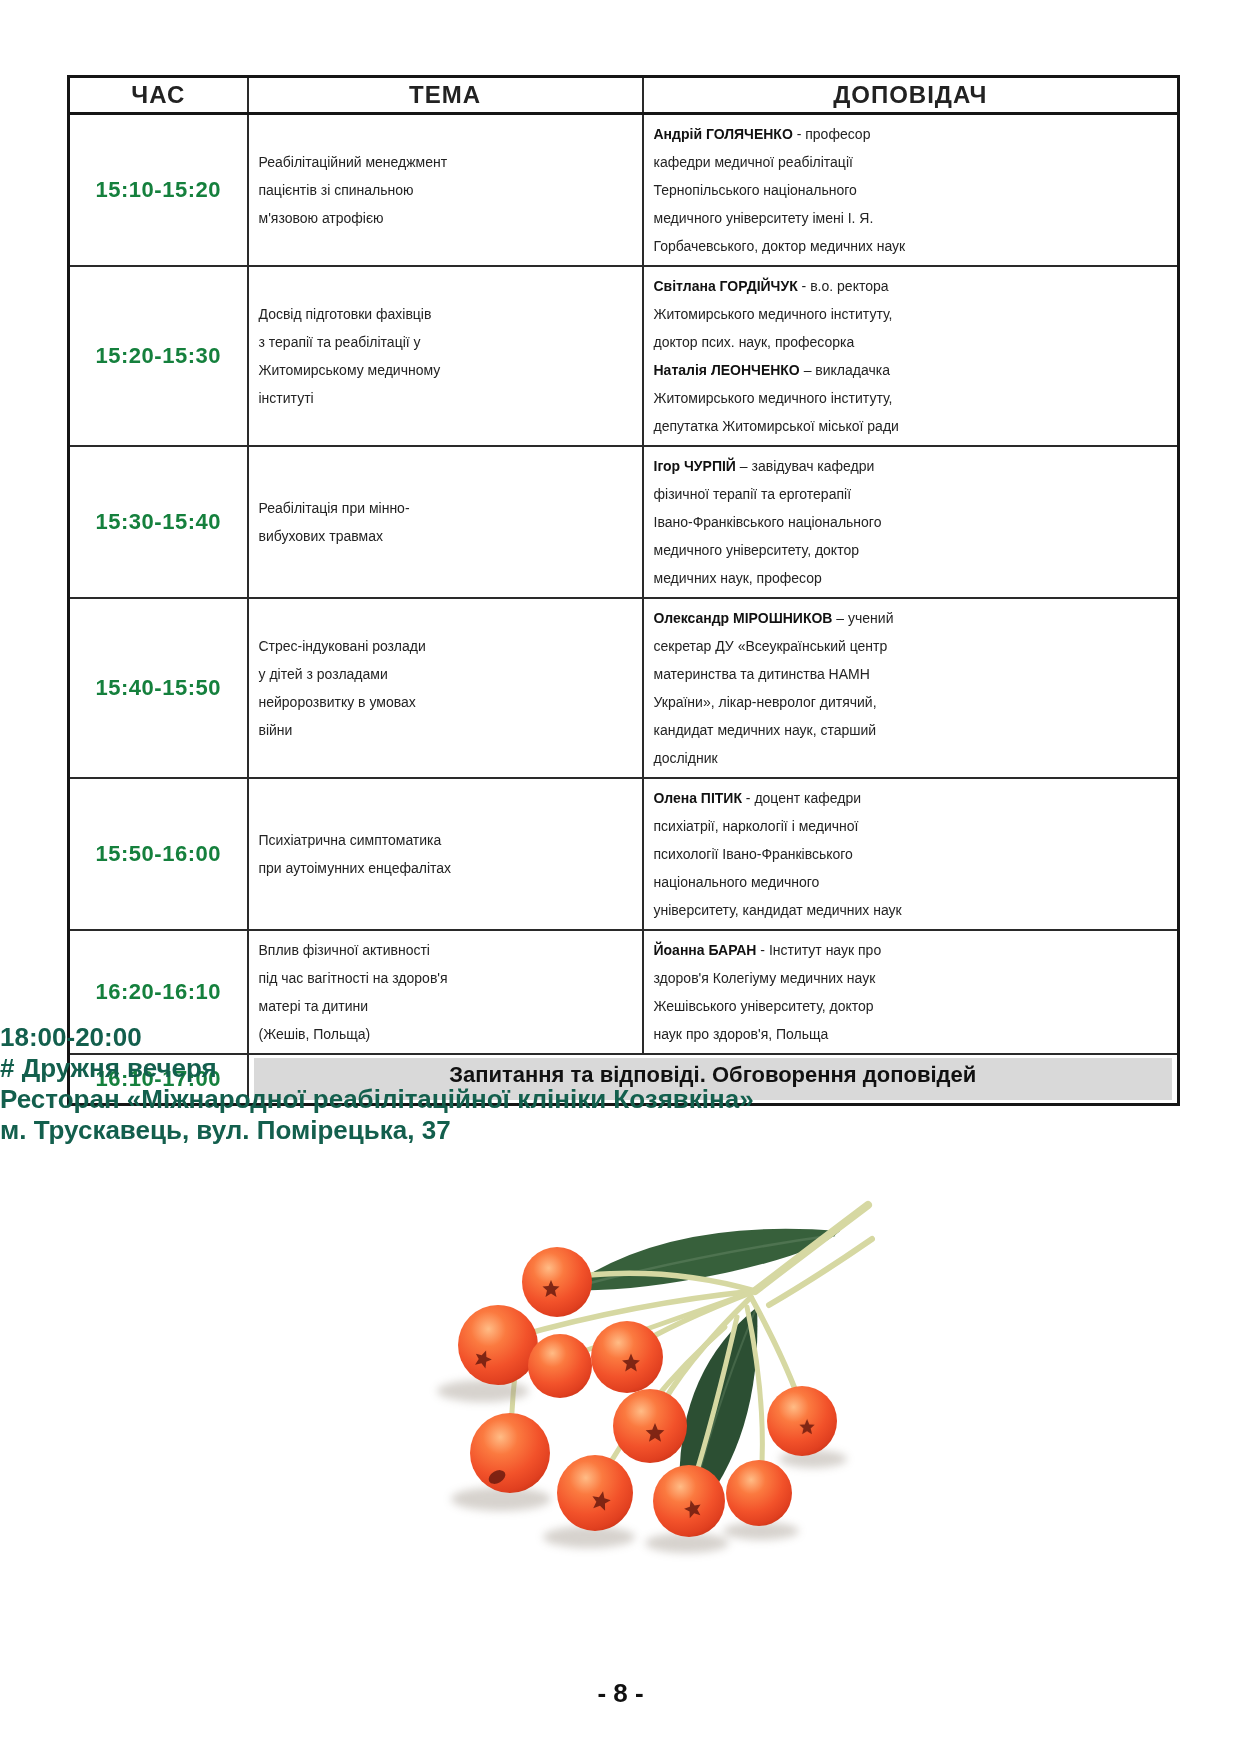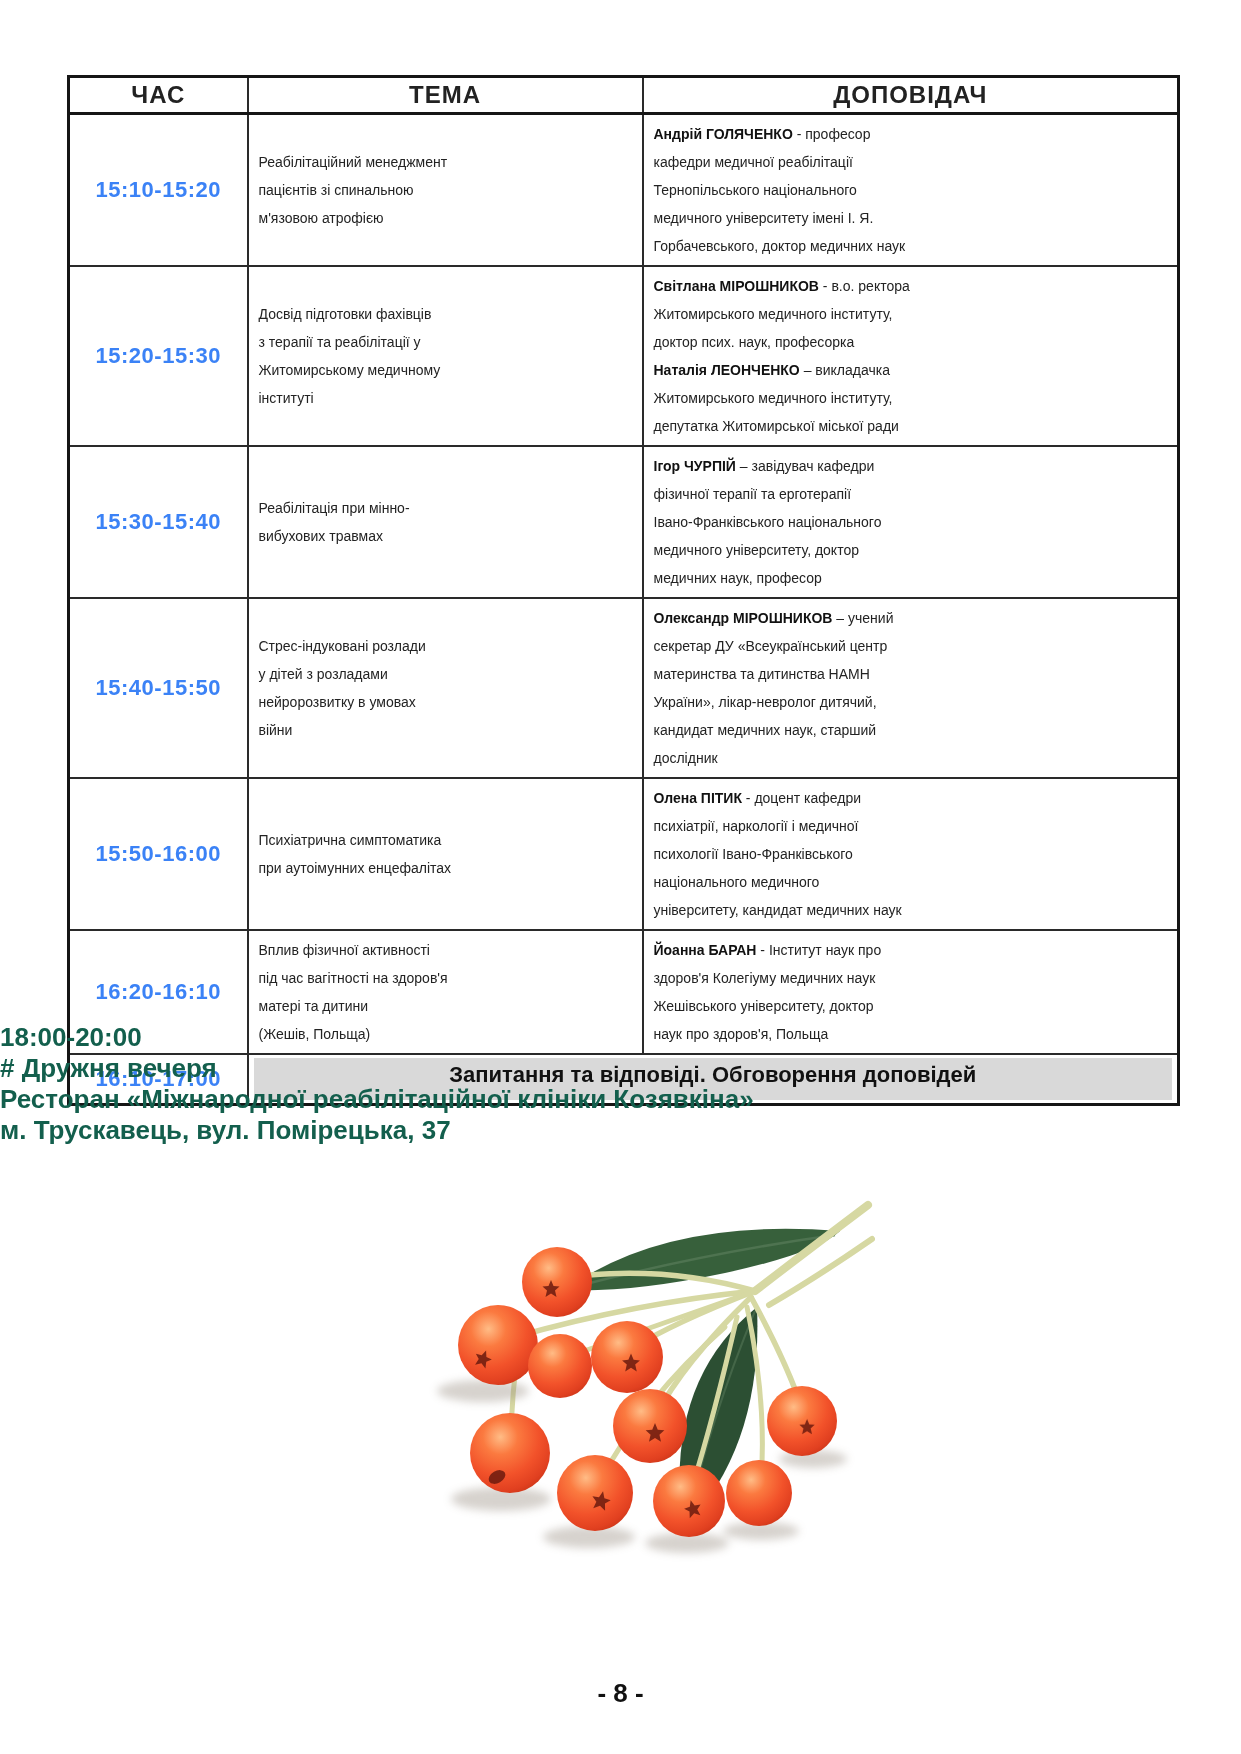--- a/index.html
+++ b/index.html
@@ -40,21 +40,21 @@
   }
   table.schedule td {
     border: 2px solid #2a2a2a;
     vertical-align: middle;
   }
   td.time {
     font-weight: bold;
     font-size: 22px;
     text-align: center;
     letter-spacing: 0.5px;
-    color: #3b82f6;
+    color: #15803d;
     padding: 2px;
   }
   td.topic, td.speaker {
     font-size: 14px;
     line-height: 28px;
     padding: 5px 10px;
     white-space: pre-line;
     color: #232323;
   }
   td.speaker b { font-weight: bold; color: #111; }
@@ -134,21 +134,21 @@
 Тернопільського національного
 медичного університету імені І. Я.
 Горбачевського, доктор медичних наук</td>
         </tr>
         <tr>
           <td class="time">15:20-15:30</td>
           <td class="topic">Досвід підготовки фахівців
 з терапії та реабілітації у
 Житомирському медичному
 інституті</td>
-          <td class="speaker"><b>Світлана МІРОШНИКОВ</b> - в.о. ректора
+          <td class="speaker"><b>Світлана ГОРДІЙЧУК</b> - в.о. ректора
 Житомирського медичного інституту,
 доктор псих. наук, професорка
 <b>Наталія ЛЕОНЧЕНКО</b> – викладачка
 Житомирського медичного інституту,
 депутатка Житомирської міської ради</td>
         </tr>
         <tr>
           <td class="time">15:30-15:40</td>
           <td class="topic">Реабілітація при мінно-
 вибухових травмах</td>

